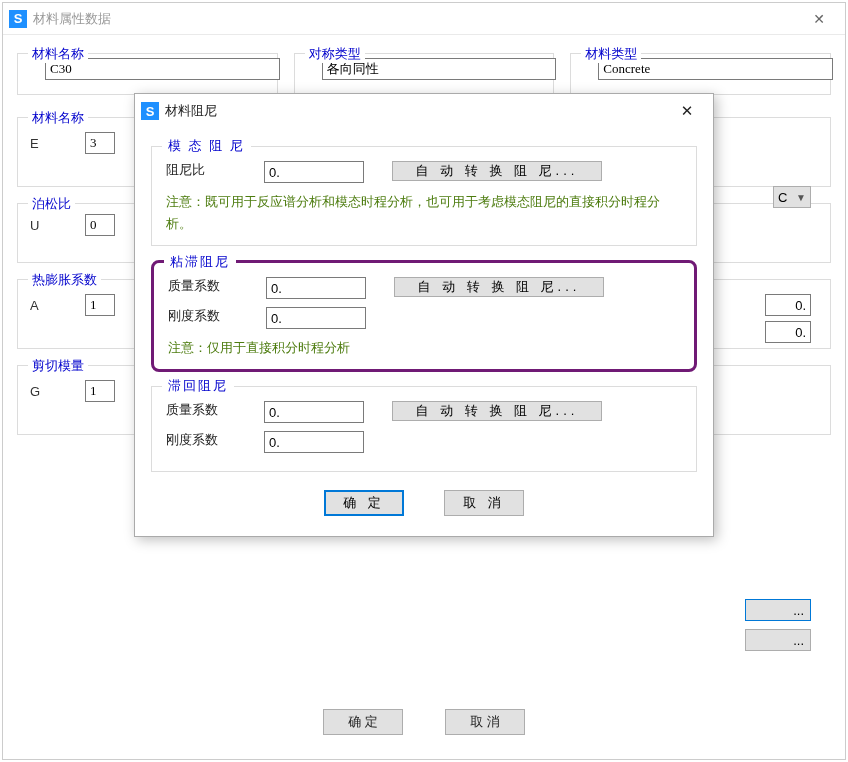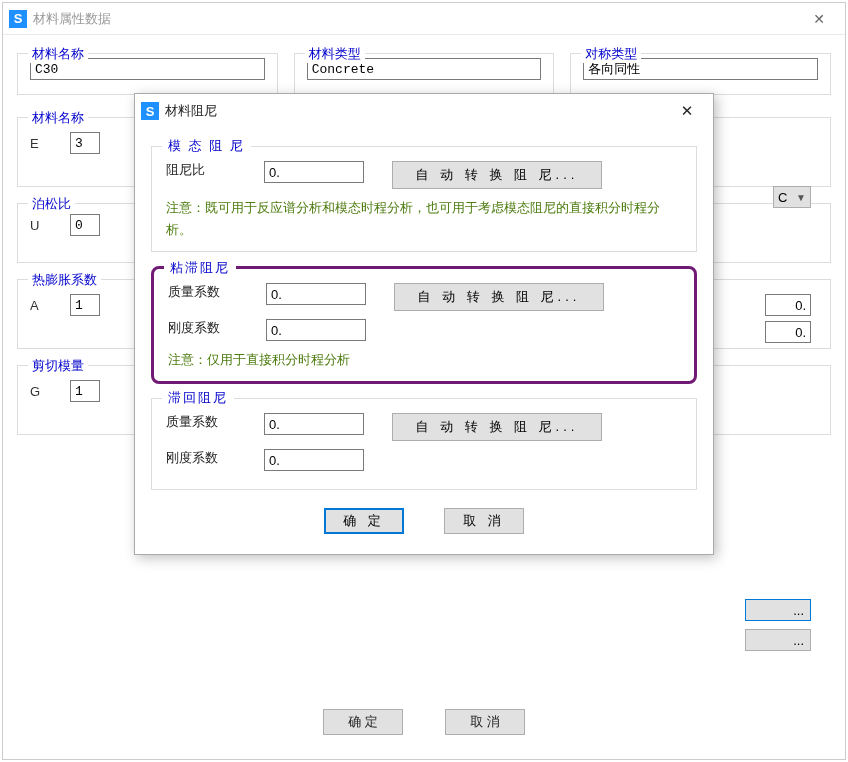--- a/index.html
+++ b/index.html
@@ -84,21 +84,22 @@
     .row3 .fieldset {
       flex: 1;
       margin-bottom: 12px;
     }
     .text-input {
       border: 1px solid #7a7a7a;
       background: #fff;
       height: 22px;
       padding: 0 4px;
       width: 100%;
-      font-family: Liberation Mono, monospace;
+      font-family: Liberation Serif, serif;
+      margin-left: 15px;
     }
     .label-col {
       display: flex;
       align-items: center;
       gap: 10px;
     }
     .label-col .lbl {
       width: 30px;
       color: #333;
     }
@@ -237,21 +238,21 @@
       width: 100px;
       height: 22px;
       border: 1px solid #7a7a7a;
       padding: 0 4px;
       font-family: Arial;
     }
     .grow .auto-btn {
       margin-left: 20px;
       border: 1px solid #adadad;
       background: #e1e1e1;
-      height: 28px;
+      height: 20px;
       width: 210px;
       display: flex;
       align-items: center;
       justify-content: center;
       letter-spacing: 4px;
     }
     .note {
       color: #4d7c0f;
       line-height: 1.7;
       margin-top: 2px;
@@ -296,26 +297,26 @@
     <div class="title-text">材料属性数据</div>
     <div class="close-x">✕</div>
   </div>
   <div class="back-body">
     <div class="row3">
       <div class="fieldset">
         <div class="fieldset-legend">材料名称</div>
         <input class="text-input" value="C30" style="">
       </div>
       <div class="fieldset">
+        <div class="fieldset-legend">对称类型</div>
+        <input class="text-input" value="各向同性" style="">
+      </div>
+      <div class="fieldset">
         <div class="fieldset-legend">材料类型</div>
         <input class="text-input" value="Concrete" style="">
-      </div>
-      <div class="fieldset">
-        <div class="fieldset-legend">对称类型</div>
-        <input class="text-input" value="各向同性" style="">
       </div>
     </div>
 
     <div class="fieldset back-group" style="height:70px;">
       <div class="fieldset-legend">材料名称</div>
       <div class="label-col" style="margin-top:10px;">
         <span class="lbl">E</span>
         <input class="text-input" style="width: 30px;" value="3">
       </div>
     </div>

